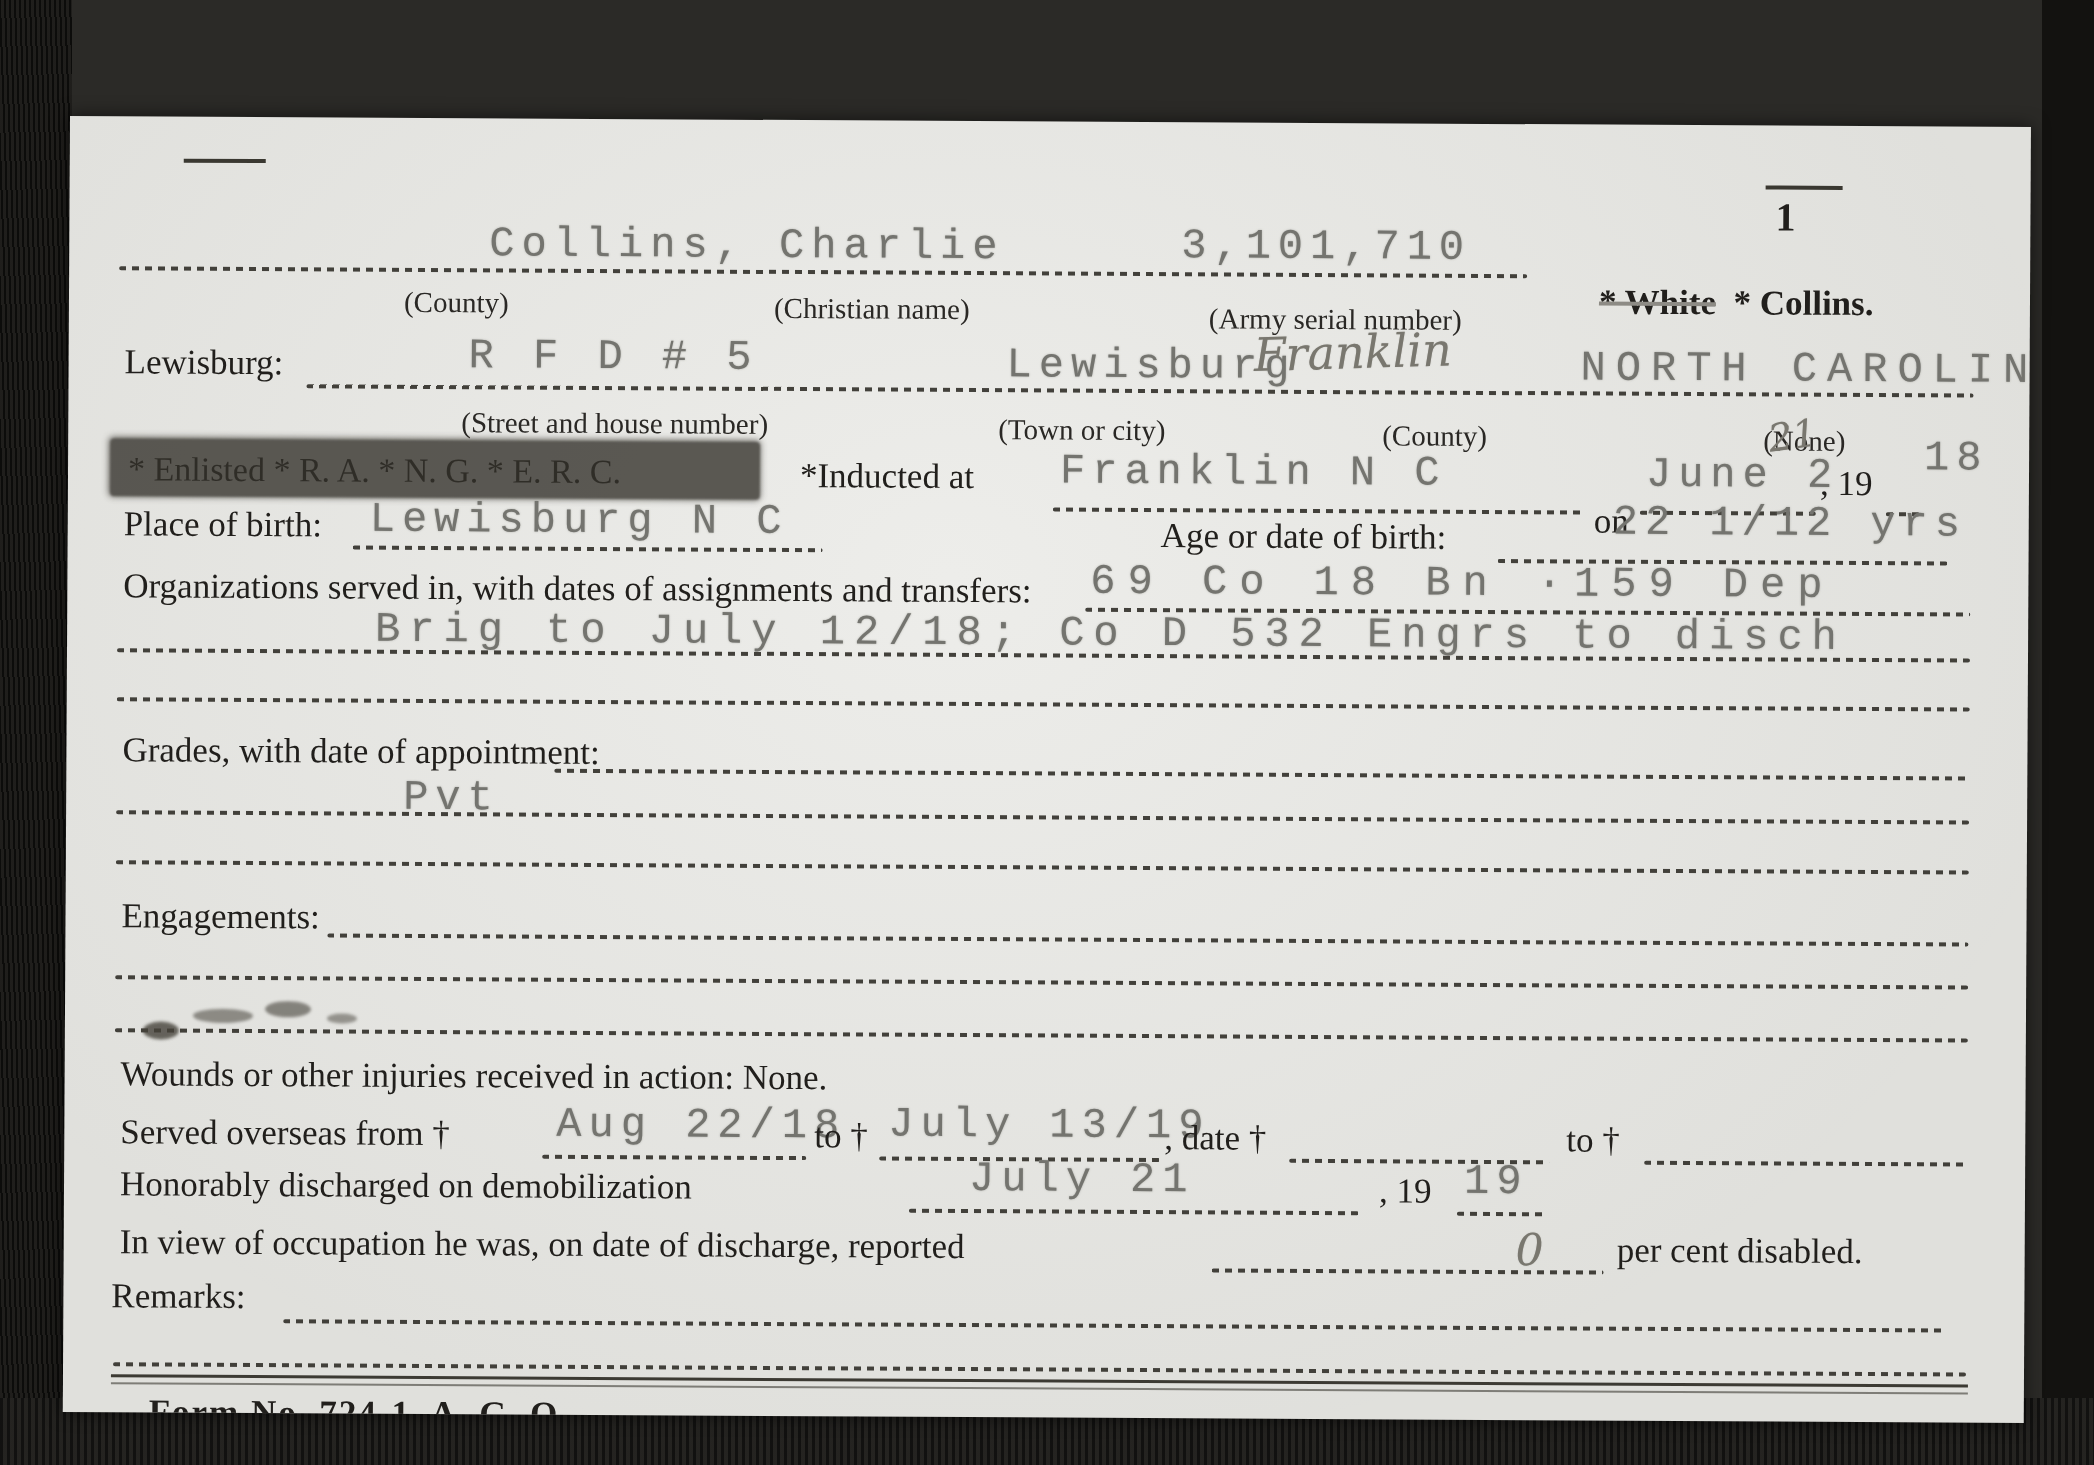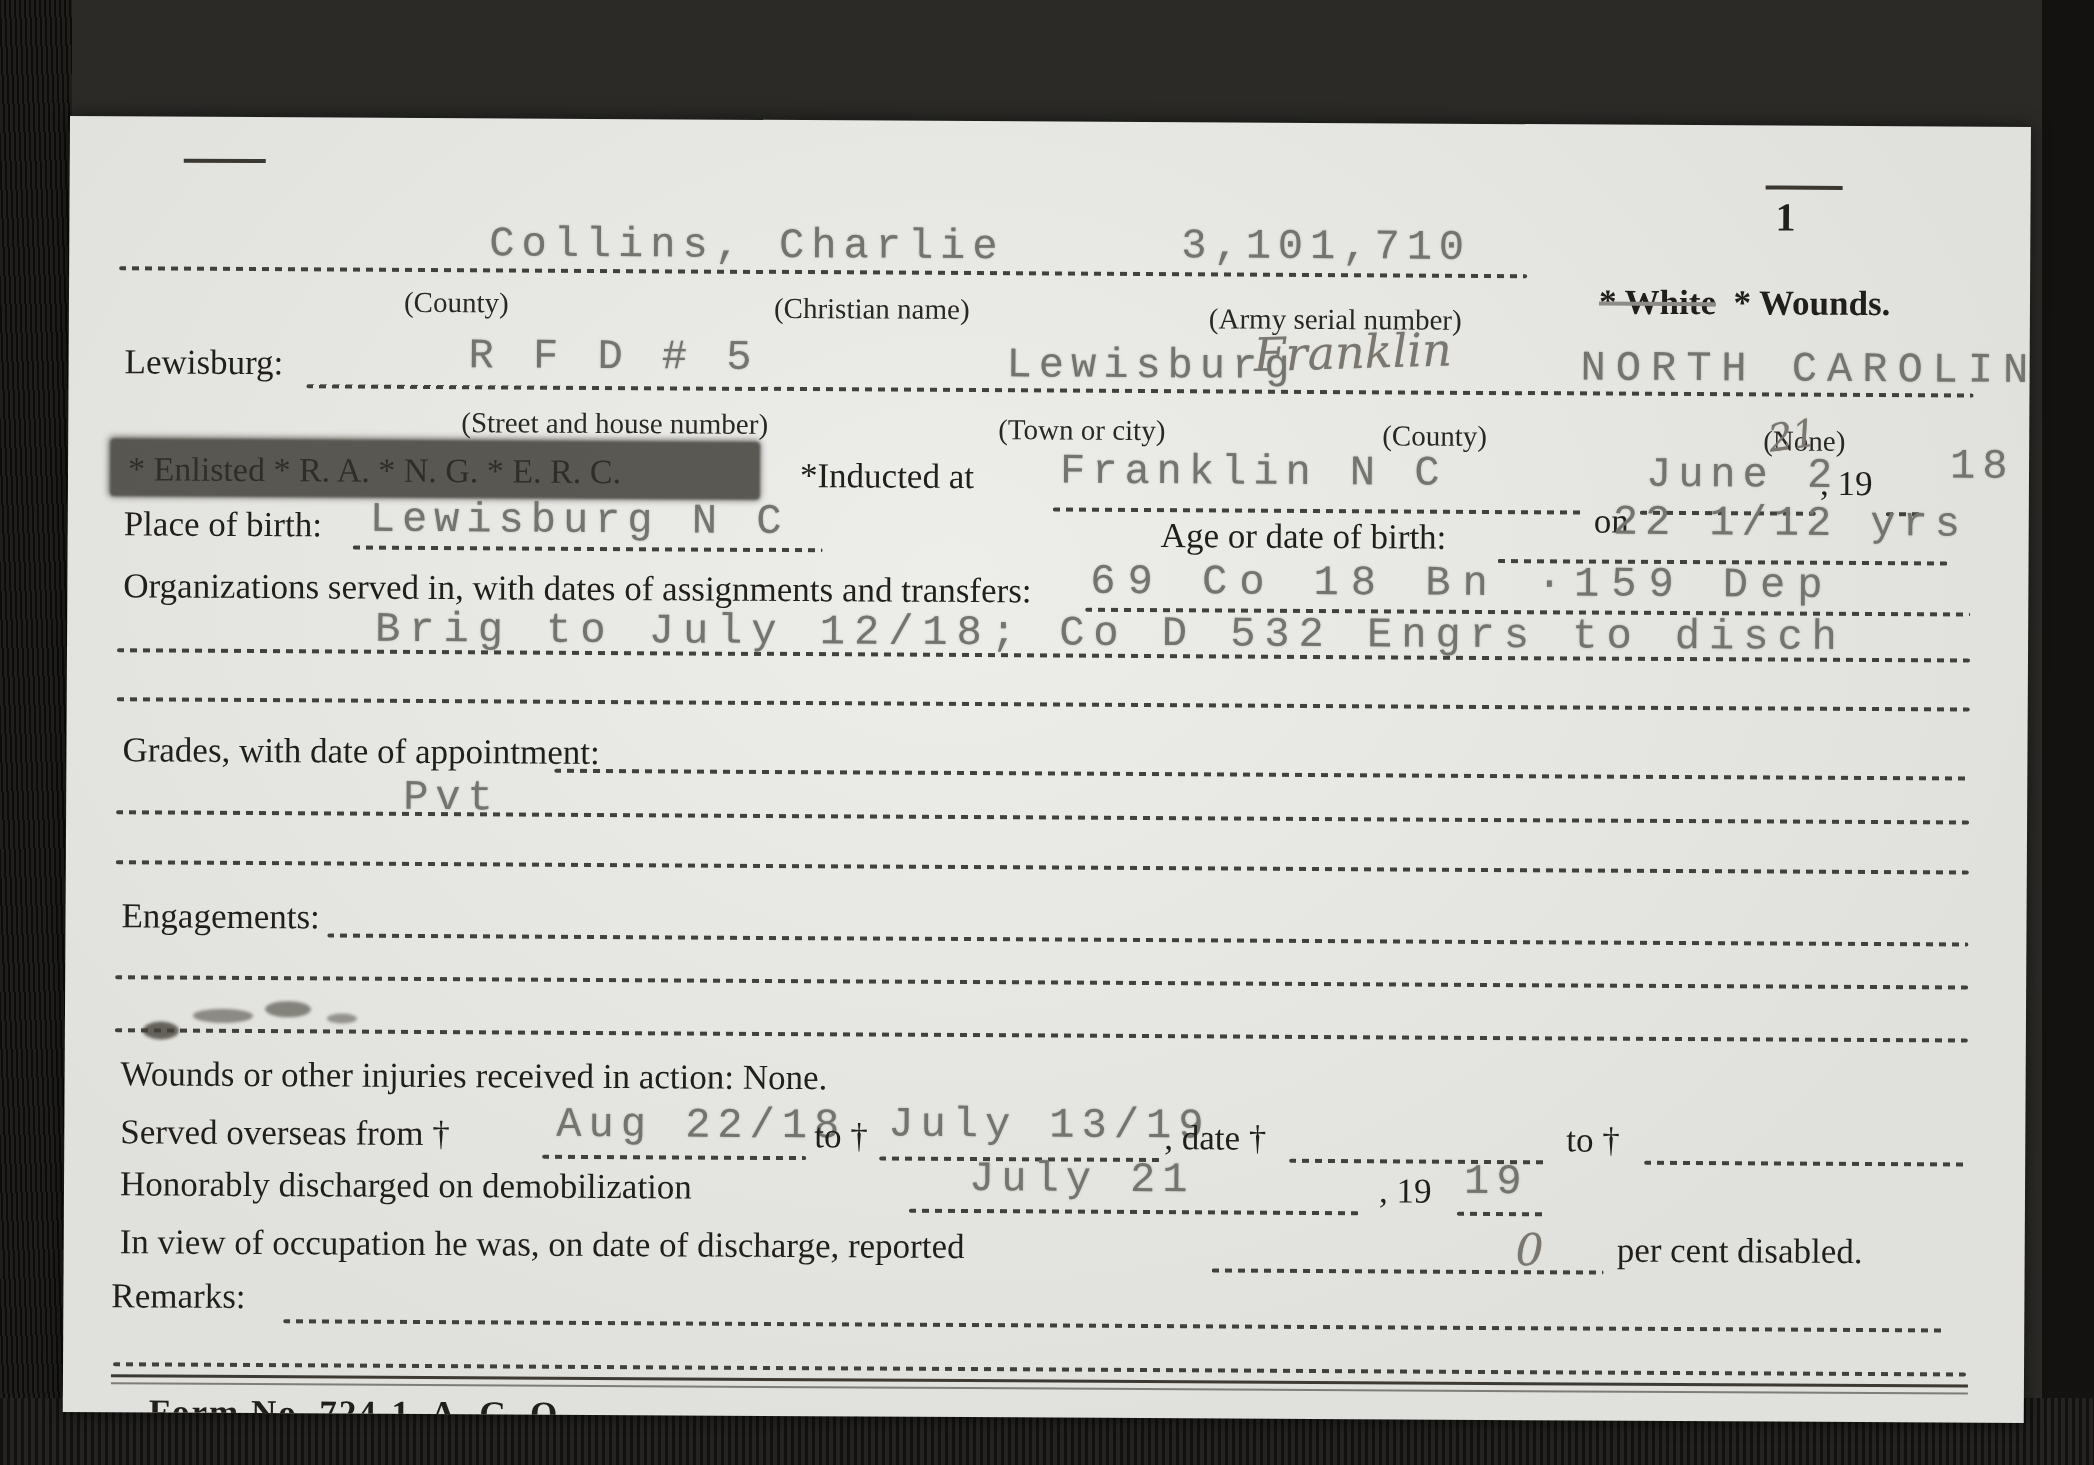--- a/index.html
+++ b/index.html
@@ -52,21 +52,21 @@
 
 <div id="card">
 
   <div class="mark" style="left:114px;top:42px;width:82px;height:4px;"></div>
   <div class="mark" style="left:1696px;top:60px;width:77px;height:4px;"></div>
   <div id="page-number">1</div>
 
   <span class="t" style="left:420px;top:102px;">Collins, Charlie</span>
   <span class="t" style="left:1112px;top:100px;">3,101,710</span>
   <div class="dot" style="left:50px;top:150px;width:1408px;"></div>
-  <span class="p" style="left:1530px;top:158px;font-weight:bold;"><span class="struck">* White</span>&nbsp;&nbsp;<span>* Wounds.</span></span>
+  <span class="p" style="left:1530px;top:158px;font-weight:bold;"><span class="struck">* White</span>&nbsp;&nbsp;<span>* Collins.</span></span>
   <span class="p small" style="left:335px;top:168px;">(County)</span>
   <span class="p small" style="left:705px;top:172px;">(Christian name)</span>
   <span class="p small" style="left:1140px;top:180px;">(Army serial number)</span>
 
   <span class="p" style="left:56px;top:226px;">Lewisburg:</span>
   <span class="t" style="left:400px;top:214px;">R F D # 5</span>
   <span class="t" style="left:938px;top:220px;">Lewisburg</span>
   <span class="h" style="left:1185px;top:202px;font-size:46px;transform:rotate(-2deg);">Franklin</span>
   <span class="t" style="left:1512px;top:220px;letter-spacing:10px;">NORTH CAROLINA</span>
   <div class="dot" style="left:238px;top:267px;width:1667px;"></div>
@@ -81,21 +81,21 @@
   </div>
   <span class="p" style="left:732px;top:336px;">*Inducted at</span>
   <span class="t" style="left:992px;top:326px;">Franklin N C</span>
   <div class="dot" style="left:985px;top:386px;width:533px;"></div>
   <span class="p" style="left:1526px;top:338px;margin-top:39px;">on</span>
   <span class="t" style="left:1578px;top:326px;">June 2</span>
   <span class="h" style="left:1700px;top:288px;font-size:38px;transform:rotate(-8deg);">21</span>
   <div class="dot" style="left:1572px;top:386px;width:176px;"></div>
   <span class="p" style="left:1752px;top:338px;">, 19</span>
   <div class="dot" style="left:1818px;top:386px;width:34px;"></div>
-  <span class="t" style="left:1856px;top:316px;margin-left:26px;">18</span>
+  <span class="t" style="left:1856px;top:308px;">18</span>
 
   <span class="p" style="left:56px;top:388px;">Place of birth:</span>
   <span class="t" style="left:302px;top:378px;">Lewisburg N C</span>
   <div class="dot" style="left:285px;top:428px;width:470px;"></div>
   <span class="p" style="left:1093px;top:394px;">Age or date of birth:</span>
   <span class="t" style="left:1545px;top:374px;">22 1/12 yrs</span>
   <div class="dot" style="left:1430px;top:435px;width:450px;"></div>
 
   <span class="p" style="left:56px;top:450px;">Organizations served in, with dates of assignments and transfers:</span>
   <span class="t" style="left:1023px;top:436px;letter-spacing:12px;">69 Co 18 Bn ·159 Dep</span>

